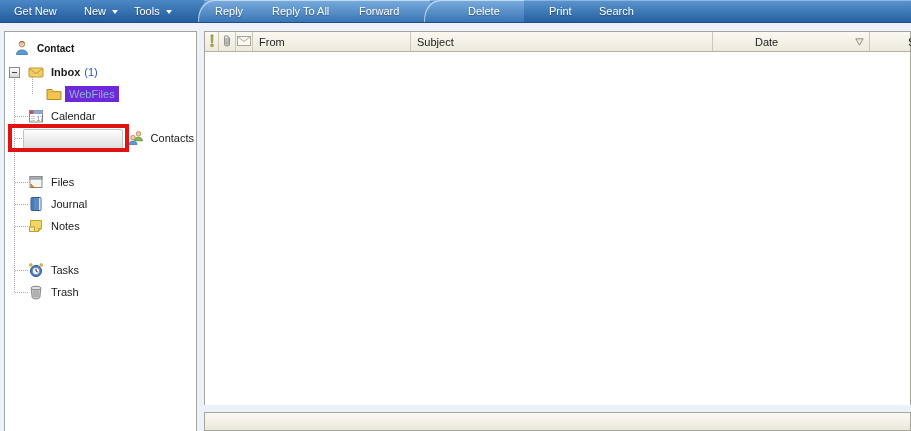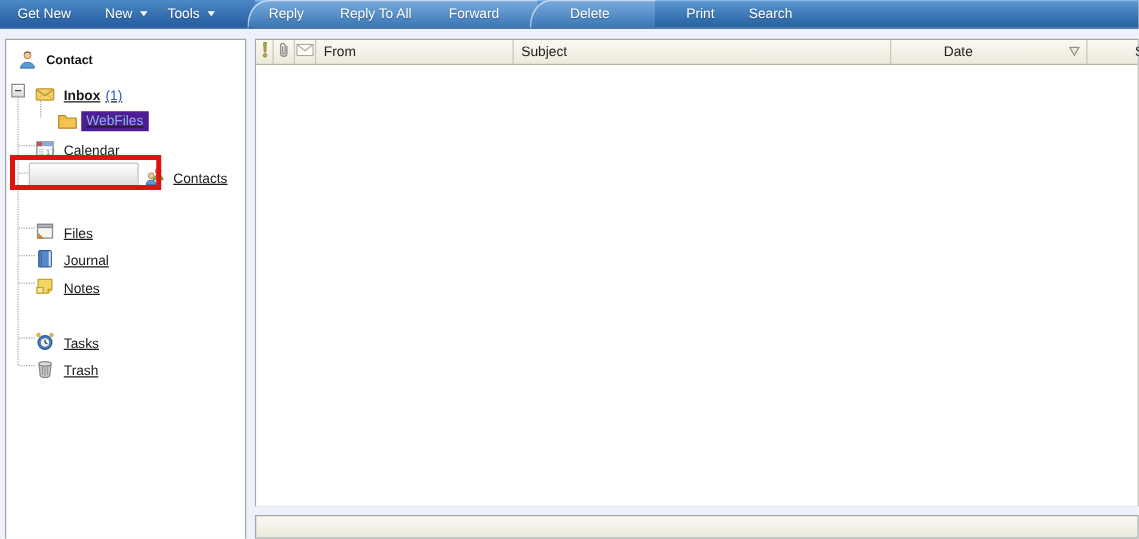--- a/index.html
+++ b/index.html
@@ -48,36 +48,36 @@
     left:204px; top:412px; width:707px; height:19px;
     background:linear-gradient(#fbf9f2, #ebe8da);
   }
 
   
   .side-head { position:absolute; left:0; top:5px; height:22px; display:flex; align-items:center; }
   .side-head .ticon { margin-left:9px; }
   .side-head .tlabel { margin-left:7px; font-weight:bold; font-size:10px; color:#111; }
 
   .trow {
-    position:absolute; left:1px; right:14px; height:22px;
-    display:flex; align-items:flex-end; cursor:pointer;text-decoration:underline;
+    position:absolute; left:1px; right:2px; height:22px;
+    display:flex; align-items:center; cursor:pointer;
   }
   .trow::before {
     content:""; position:absolute; left:9px; top:11px; width:13px;
     border-top:1px dotted #a9a9a9;
   }
   .trow.child::before { left:27px; }
   .trow.no-stub::before { display:none; }
   .ticon { width:16px; height:16px; flex:0 0 16px; }
   .trow .ticon { margin-left:22px; }
   .trow.child .ticon { margin-left:40px; }
   .tlabel { margin-left:7px; }
   .trow.bold .tlabel { font-weight:bold; }
   .count { color:#2b55c8; margin-left:4px; }
-  .tlabel.hl { background:#4c1d95; color:#8db3d4; padding:2px 4px; margin-left:3px; }
+  .tlabel.hl { background:#6d28d9; color:#8db3d4; padding:2px 4px; margin-left:3px; }
 
   .vline { position:absolute; width:0; border-left:1px dotted #a9a9a9; }
   .vline.main  { left:9px;  top:40px; height:220px; }
   .vline.child { left:27px; top:44px; height:18px; }
 
   .toggle {
     position:absolute; left:4px; top:35px; width:11px; height:11px;
     background:linear-gradient(#ffffff,#d8d8d8);
     border:1px solid #8b8b8b; z-index:2;
   }
@@ -123,21 +123,21 @@
   <div class="tb-group g-a"></div>
   <div class="tb-group g-b tab"></div>
   <div class="tb-group g-c tab"></div>
 
   <span class="tbtn" style="left:14px">Get New</span>
   <span class="tbtn" style="left:84px"><span>New</span><span class="caret"></span></span>
   <span class="tbtn" style="left:134px"><span>Tools</span><span class="caret"></span></span>
   <span class="tbtn" style="left:215px">Reply</span>
   <span class="tbtn" style="left:272px">Reply To All</span>
   <span class="tbtn" style="left:359px">Forward</span>
-  <span class="tbtn" style="left:456px">Delete</span>
+  <span class="tbtn" style="left:468px">Delete</span>
   <span class="tbtn" style="left:549px">Print</span>
   <span class="tbtn" style="left:599px">Search</span>
 </div>
 
 <div class="panel sidebar">
 
   <div class="side-head">
     <span class="ticon">
       <svg viewBox="0 0 16 16" width="16" height="16">
           <circle cx="8" cy="4.2" r="2.8" fill="#f0c8a0" stroke="#a87848" stroke-width=".7"></circle>

